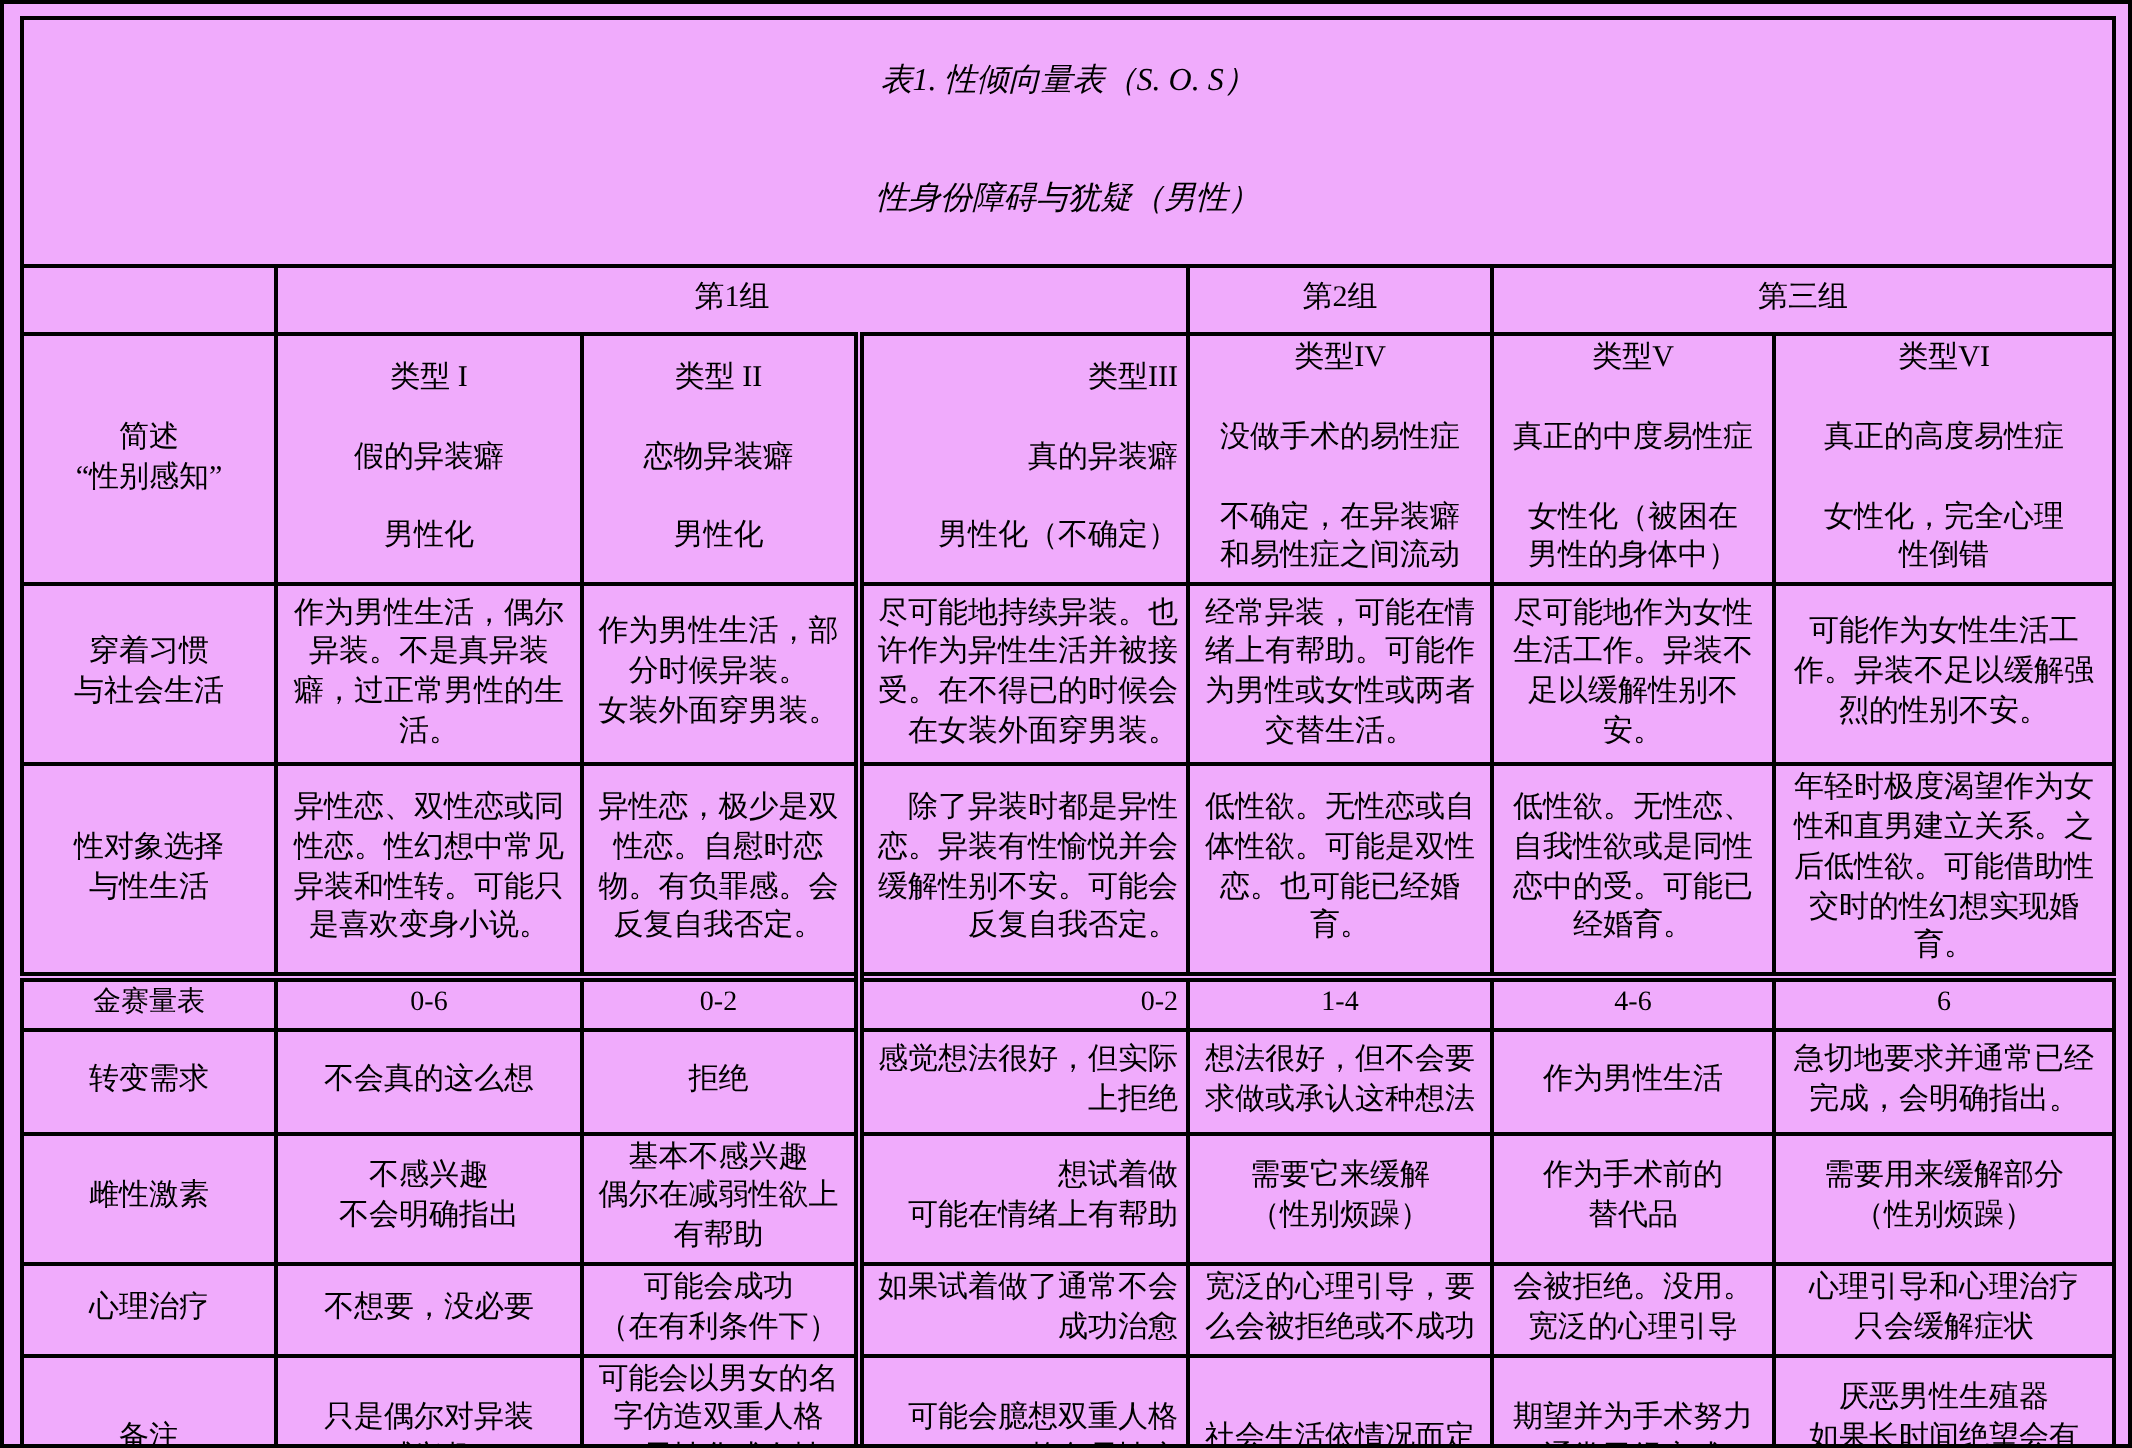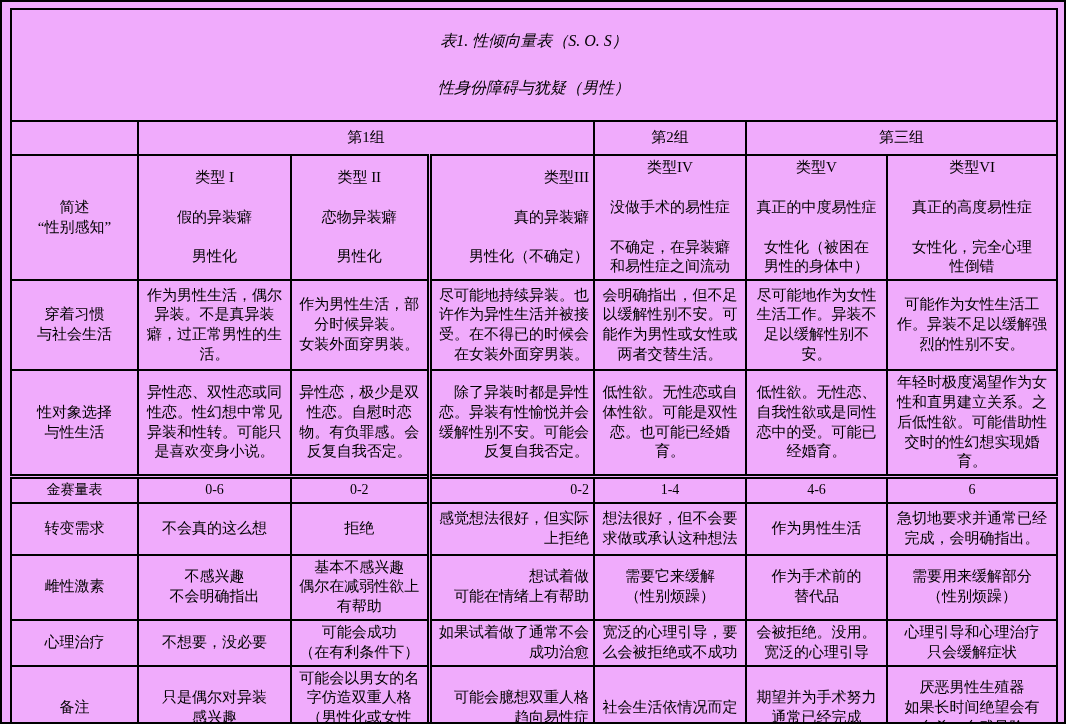--- a/index.html
+++ b/index.html
@@ -41,21 +41,21 @@
   tr.r-group{height:34px;border-radius:10px;}
   tr.r-type{height:118px;}
   tr.r-dress{height:90px;}
   tr.r-sex{height:106px;}
   tr.r-kinsey{height:25px;}
   tr.r-kinsey td, tr.r-kinsey th{font-size:14px;margin-top:22px;}
   tr.r-conv{height:52px;}
   tr.r-estro{height:50px;}
   tr.r-psy{height:40px;}
   tr.r-notes{height:78px;}
-  .t2{margin-top:6px;}
+  .t2{margin-top:18px;}
 </style>
 </head>
 <body>
 
 <div class="canvas">
   <table class="sos">
     <colgroup>
       <col style="width:127px">
         <col style="width:153px">
         <col style="width:138px">
@@ -118,21 +118,21 @@
 性倒错</td>
     </tr>
 
     <tr class="r-dress">
       <th>穿着习惯
 与社会生活</th>
       <td>作为男性生活，偶尔异装。不是真异装癖，过正常男性的生活。</td>
       <td>作为男性生活，部分时候异装。
 女装外面穿男装。</td>
       <td class="dbl-left">尽可能地持续异装。也许作为异性生活并被接受。在不得已的时候会在女装外面穿男装。</td>
-      <td>会明确指出，但不足以缓解性别不安。可能作为男性或女性或两者交替生活。</td>
+      <td>经常异装，可能在情绪上有帮助。可能作为男性或女性或两者交替生活。</td>
       <td>尽可能地作为女性生活工作。异装不足以缓解性别不安。</td>
       <td>可能作为女性生活工作。异装不足以缓解强烈的性别不安。</td>
     </tr>
 
     <tr class="r-sex">
       <th>性对象选择
 与性生活</th>
       <td>异性恋、双性恋或同性恋。性幻想中常见异装和性转。可能只是喜欢变身小说。</td>
       <td>异性恋，极少是双性恋。自慰时恋物。有负罪感。会反复自我否定。</td>
       <td class="dbl-left">除了异装时都是异性恋。异装有性愉悦并会缓解性别不安。可能会反复自我否定。</td>

